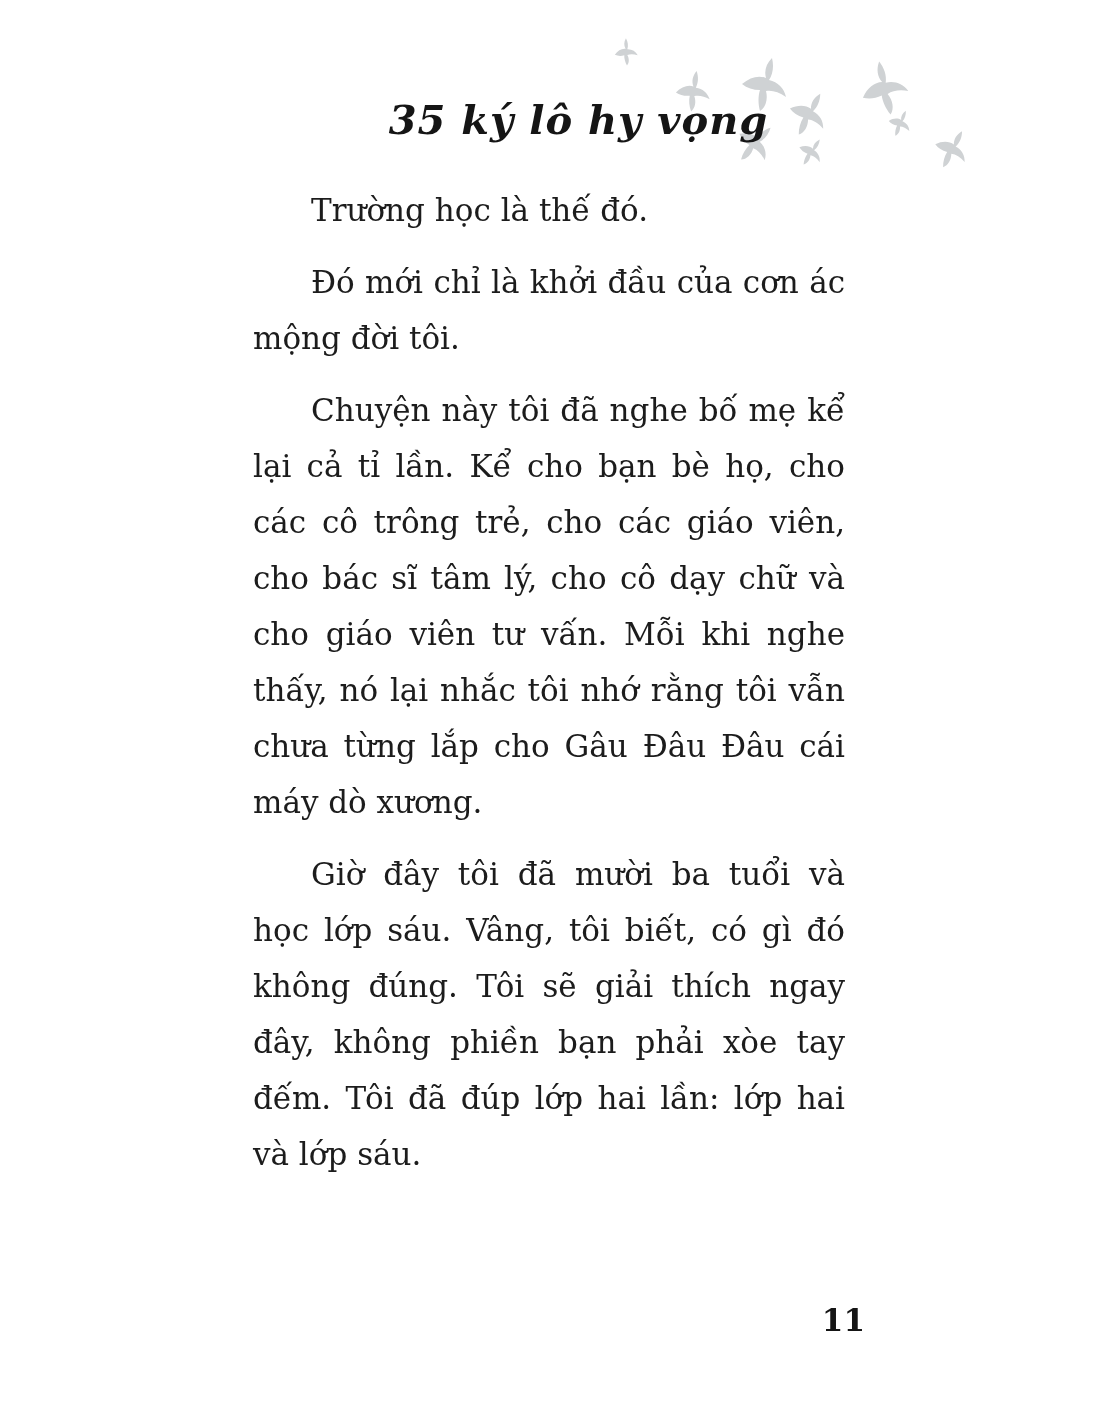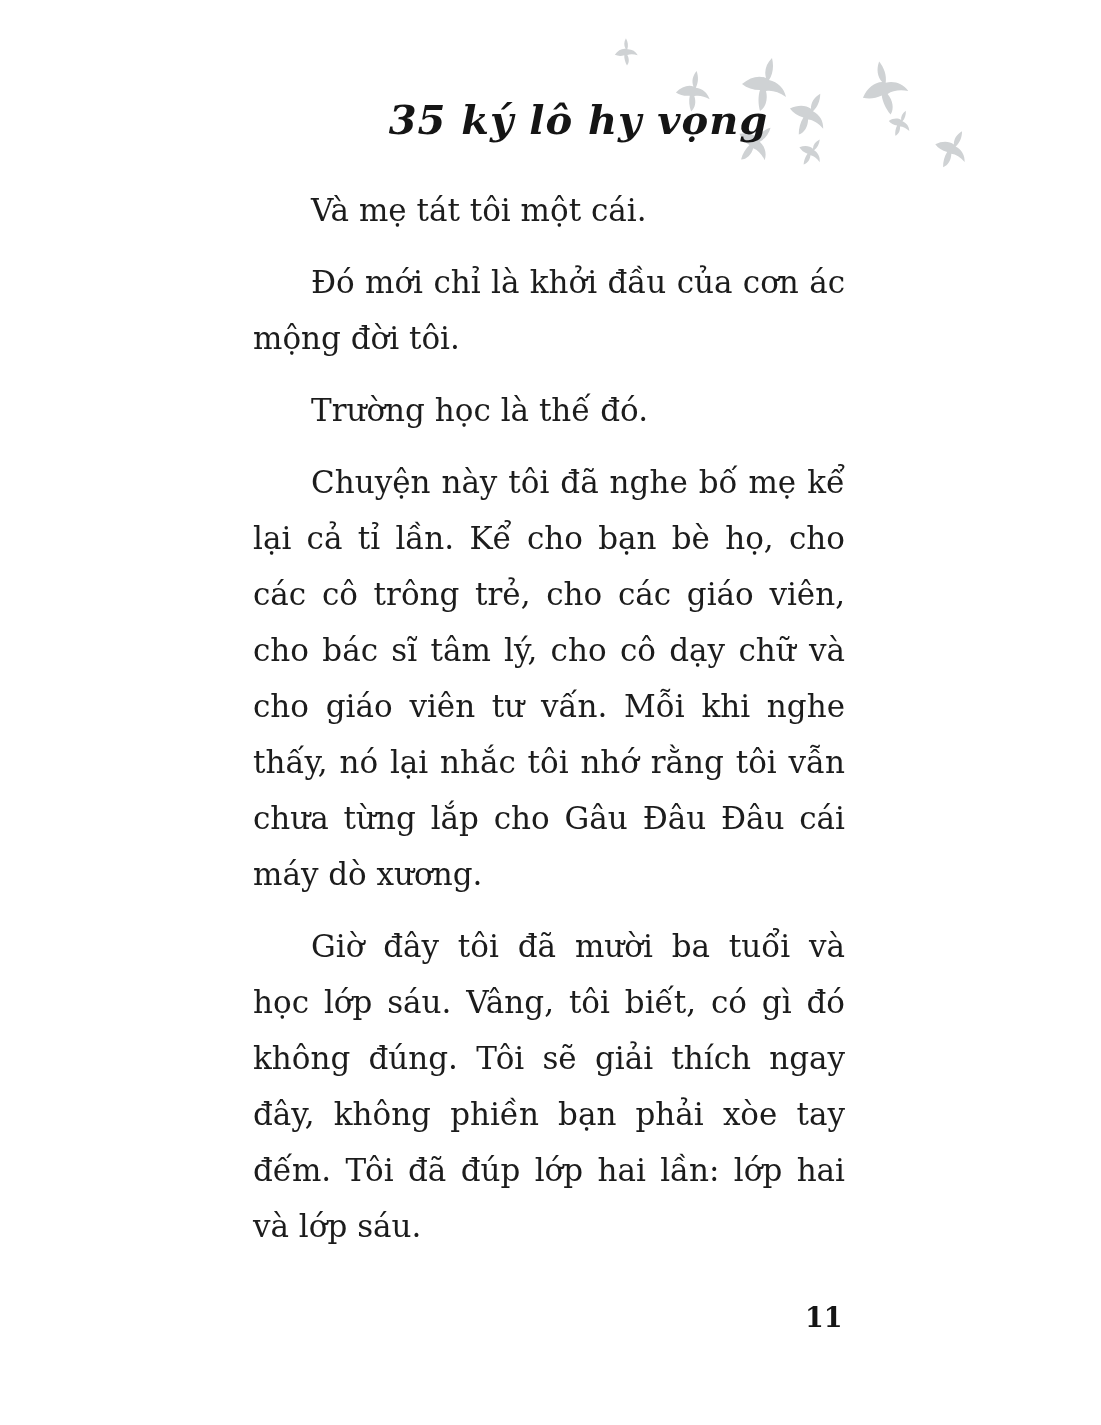--- a/index.html
+++ b/index.html
@@ -49,22 +49,22 @@
   }
   .body-text p {
     margin: 0 0 16px 0;
     text-indent: 58px;
   }
   .page-number {
     position: absolute;
     left: 805px;
     top: 1302px;
     width: 60px;
-    text-align: left;
-    font-size: 27px;
+    text-align: right;
+    font-size: 31px;
     font-weight: bold;
     color: #151515;
   }
 </style>
 </head>
 <body>
 
 <div class="page">
 
   <svg class="birds" viewBox="0 0 400 165" xmlns="http://www.w3.org/2000/svg">
@@ -80,22 +80,21 @@
       <use href="#bird" transform="translate(315,92) scale(0.5) rotate(10)"></use>
       <use href="#bird" transform="translate(170,102) scale(0.8) rotate(30)"></use>
       <use href="#bird" transform="translate(227,118) scale(0.55) rotate(20)"></use>
       <use href="#bird" transform="translate(363,112) scale(0.75) rotate(15)"></use>
     </g>
   </svg>
 
   <div class="header-title">35 ký lô hy vọng</div>
 
   <div class="body-text">
-    <p>Và mẹ tát tôi một cái.</p>
+    <p>Trường học là thế đó.</p>
     <p>Đó mới chỉ là khởi đầu của cơn ác mộng đời tôi.</p>
-    <p>Trường học là thế đó.</p>
     <p>Chuyện này tôi đã nghe bố mẹ kể lại cả tỉ lần. Kể cho bạn bè họ, cho các cô trông trẻ, cho các giáo viên, cho bác sĩ tâm lý, cho cô dạy chữ và cho giáo viên tư vấn. Mỗi khi nghe thấy, nó lại nhắc tôi nhớ rằng tôi vẫn chưa từng lắp cho Gâu Đâu Đâu cái máy dò xương.</p>
     <p>Giờ đây tôi đã mười ba tuổi và học lớp sáu. Vâng, tôi biết, có gì đó không đúng. Tôi sẽ giải thích ngay đây, không phiền bạn phải xòe tay đếm. Tôi đã đúp lớp hai lần: lớp hai và lớp sáu.</p>
   </div>
 
   <div class="page-number">11</div>
 
 </div>
 
 </body></html>

